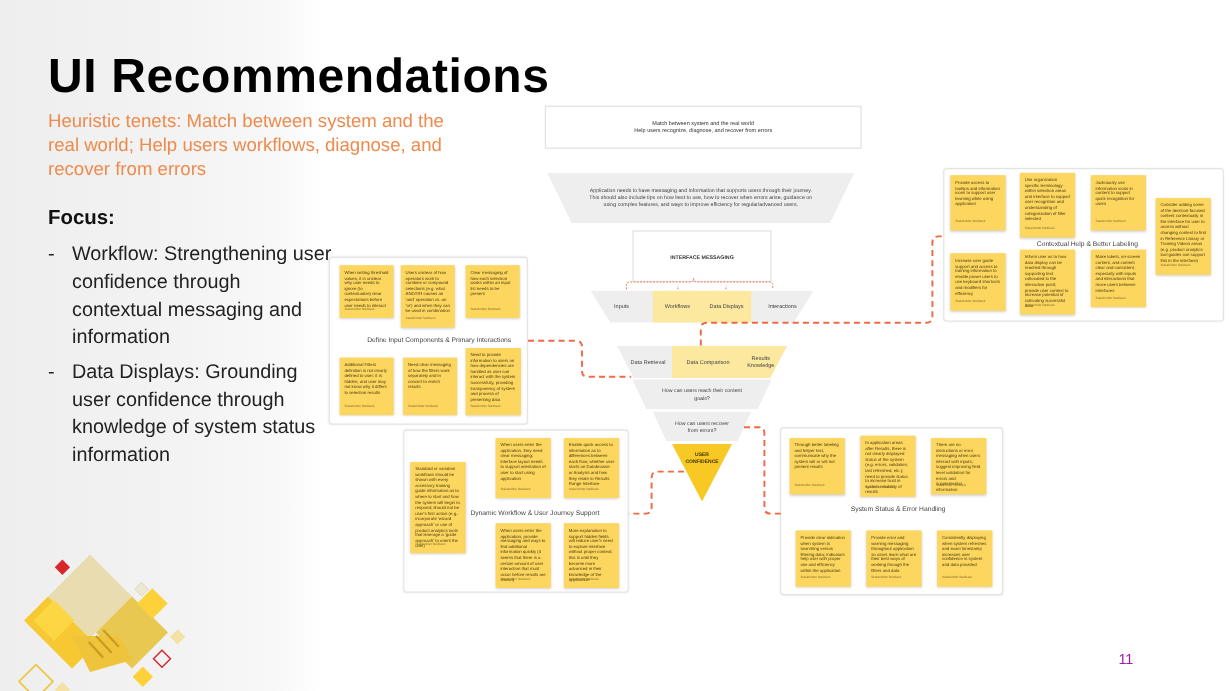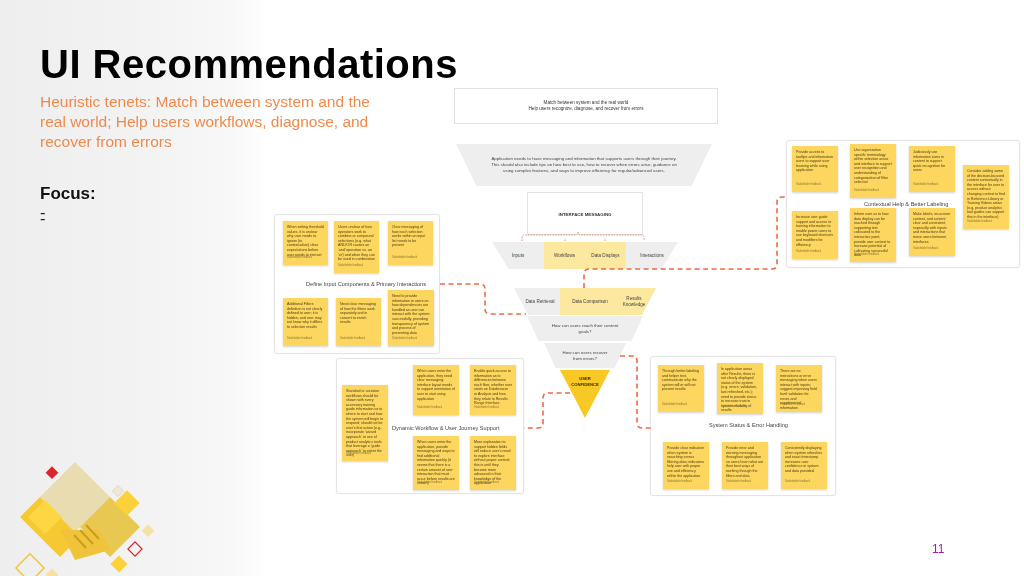--- a/index.html
+++ b/index.html
@@ -15,21 +15,21 @@
     font-size: 40px; font-weight: bold; color: #000;
     letter-spacing: 0.5px; line-height: 48px;
     font-family: "Liberation Sans", sans-serif;
   }
   .subtitle {
     left: 40px; top: 92px; width: 340px;
     font-size: 15.5px; line-height: 20px; color: #ee8a4c;
   }
   .focus-head {
     left: 40px; top: 172px;
-    font-size: 17px; font-weight: bold; color: #111; margin-top: 12px;
+    font-size: 17px; font-weight: bold; color: #111;
   }
   .focus-list { left: 40px; top: 201px; width: 240px; list-style: none; }
   .focus-list li {
     position: relative; padding-left: 20px;
     font-size: 16.5px; line-height: 23px; color: #222;
     margin-bottom: 6px;
   }
   .focus-list li .dash { position: absolute; left: 0; top: 0; }
 
   
@@ -78,23 +78,25 @@
 </style>
 </head>
 <body>
 
 <div class="abs title">UI Recommendations</div>
 <div class="abs subtitle">Heuristic tenets: Match between system and the real world; Help users workflows, diagnose, and recover from errors</div>
 <div class="abs focus-head">Focus:</div>
 <ul class="abs focus-list">
   <li>
     <span class="dash">-</span>
+    <span>Workflow: Strengthening user confidence through contextual messaging and information</span>
   </li>
   <li>
     <span class="dash">-</span>
+    <span>Data Displays: Grounding user confidence through knowledge of system status information</span>
   </li>
 </ul>
 
 <svg class="abs" style="left:0;top:420px;" width="170" height="156" viewBox="0 0 170 156">
   <rect x="48" y="48" width="9" height="9" fill="#d9262b" transform="rotate(45 52 52)"></rect>
   <polygon points="75,42 110,77 75,112 40,77" fill="#e9dcb0"></polygon>
   <polygon points="110,77 140,107 110,137 80,107" fill="#e8c850"></polygon>
   <polygon points="40,77 80,117 60,137 20,97" fill="#f6c933"></polygon>
   <polygon points="45,80 62,97 45,114 28,97" fill="#fdd644"></polygon>
   <polygon points="60,110 100,110 110,130 75,140" fill="#f0c43a"></polygon>

